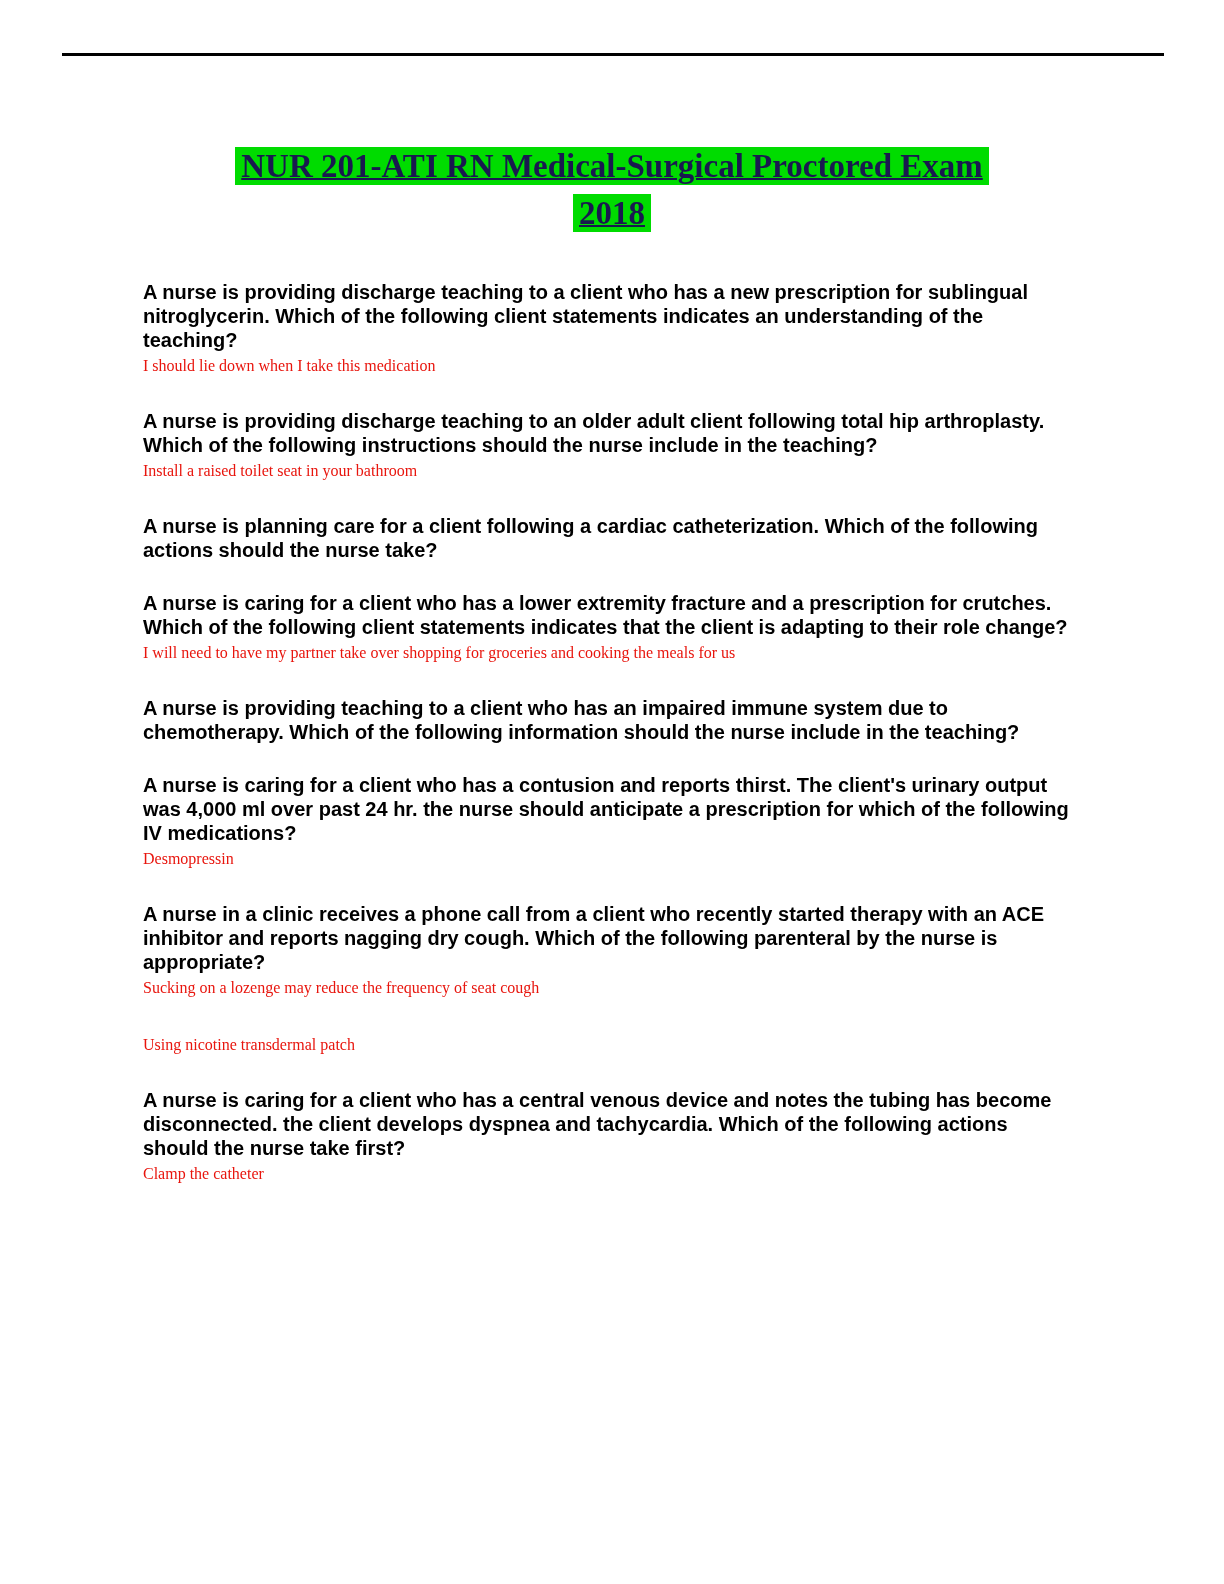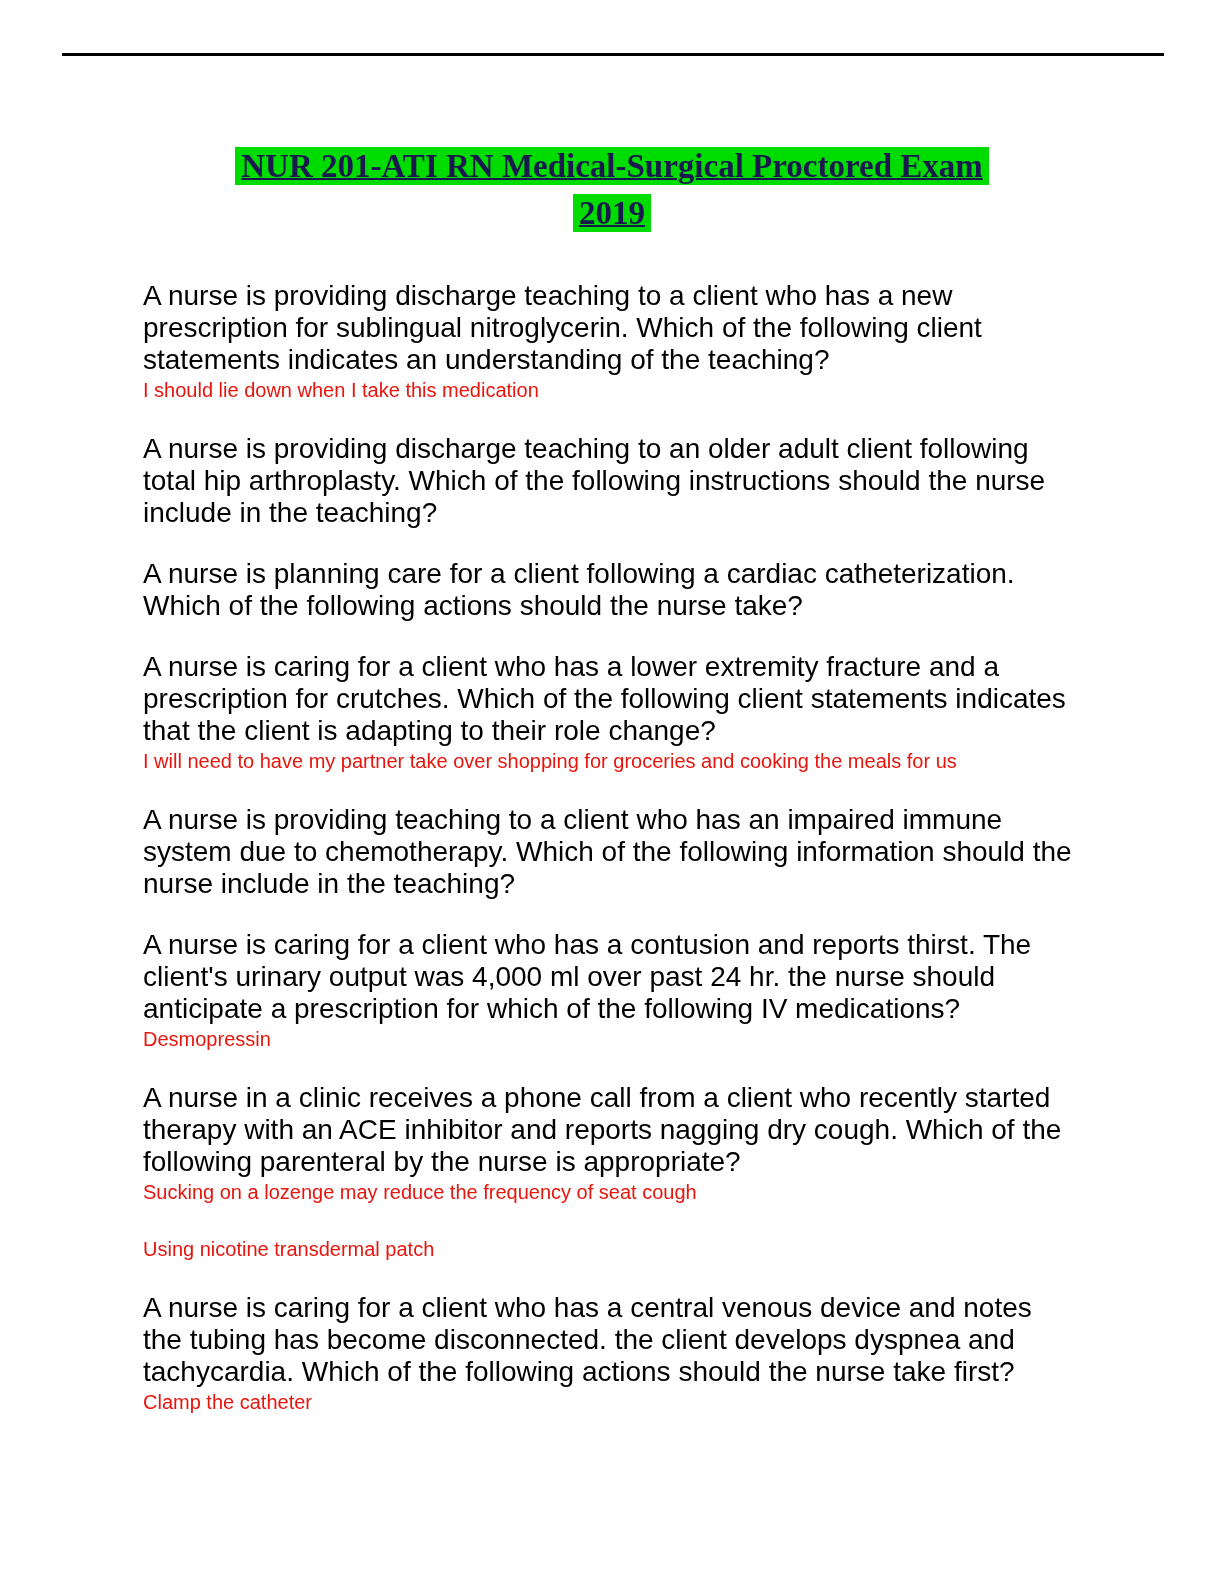--- a/index.html
+++ b/index.html
@@ -52,49 +52,51 @@
   .qa-list{
     position:absolute;
     top:280px;
     left:143px;
     width:935px;
   }
   .qa{
     margin-bottom:29px;
   }
   .question{
-    font-size:28px;
-    line-height:32px;
-    font-weight:normal;
+    font-size:20px;
+    line-height:24px;
+    font-weight:bold;
     color:var(--q-ink);
   }
   .answer{
-    font-size:20px;
+    font-size:16px;
     line-height:28px;
     font-weight:normal;
     color:var(--a-ink);
+    font-family:Liberation Serif, serif;
   }
 </style>
 </head>
 <body>
 
 <div class="page">
 
   <div class="top-rule"></div>
 
-  <h1 class="title"><span class="hl">NUR 201-ATI RN Medical-Surgical Proctored Exam</span><br><span class="hl">2019</span></h1>
+  <h1 class="title"><span class="hl">NUR 201-ATI RN Medical-Surgical Proctored Exam</span><br><span class="hl">2018</span></h1>
 
   <div class="qa-list" id="qa-list">
   <div class="qa">
     <p class="question">A nurse is providing discharge teaching to a client who has a new prescription for sublingual nitroglycerin. Which of the following client statements indicates an understanding of the teaching?</p>
     <p class="answer">I should lie down when I take this medication</p>
   </div>
 
   <div class="qa">
     <p class="question">A nurse is providing discharge teaching to an older adult client following total hip arthroplasty. Which of the following instructions should the nurse include in the teaching?</p>
+    <p class="answer">Install a raised toilet seat in your bathroom</p>
   </div>
 
   <div class="qa">
     <p class="question">A nurse is planning care for a client following a cardiac catheterization. Which of the following actions should the nurse take?</p>
   </div>
 
   <div class="qa">
     <p class="question">A nurse is caring for a client who has a lower extremity fracture and a prescription for crutches. Which of the following client statements indicates that the client is adapting to their role change?</p>
     <p class="answer">I will need to have my partner take over shopping for groceries and cooking the meals for us</p>
   </div>

